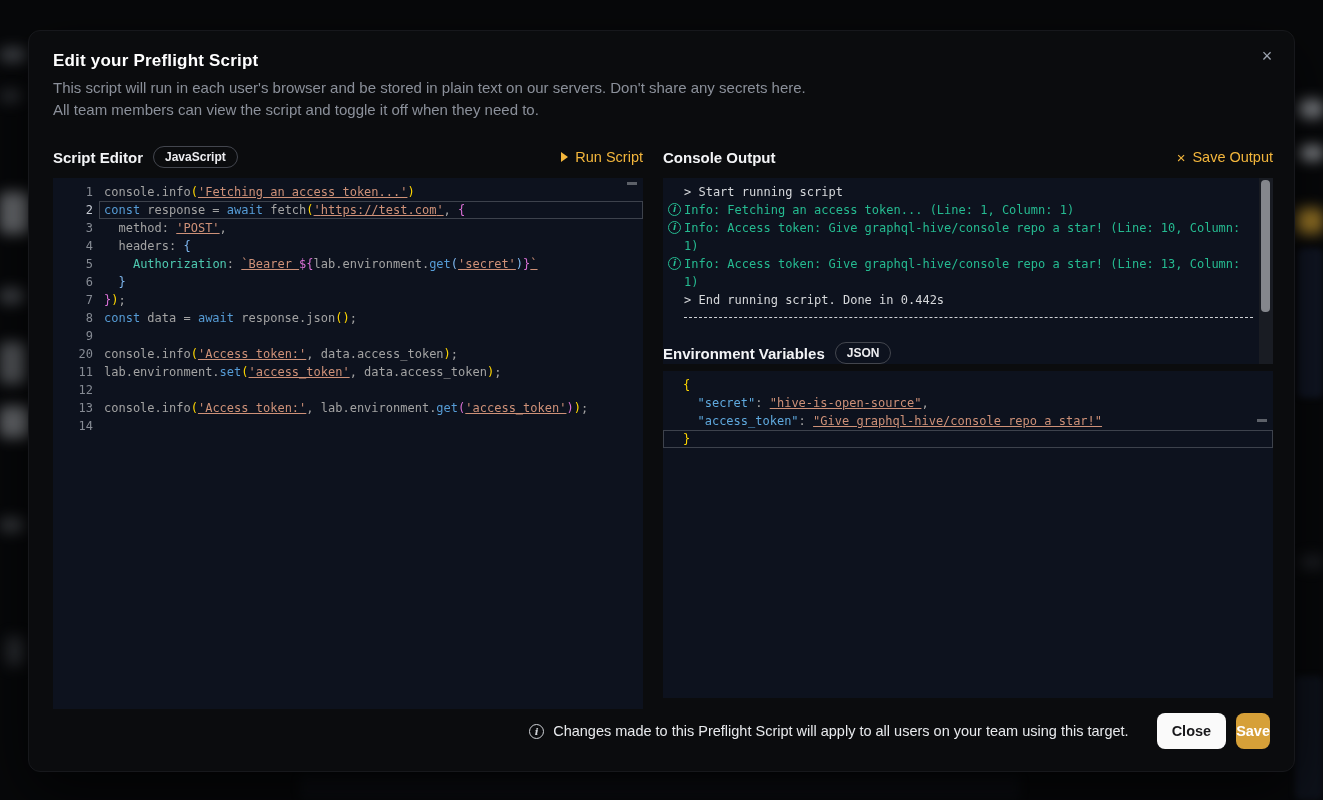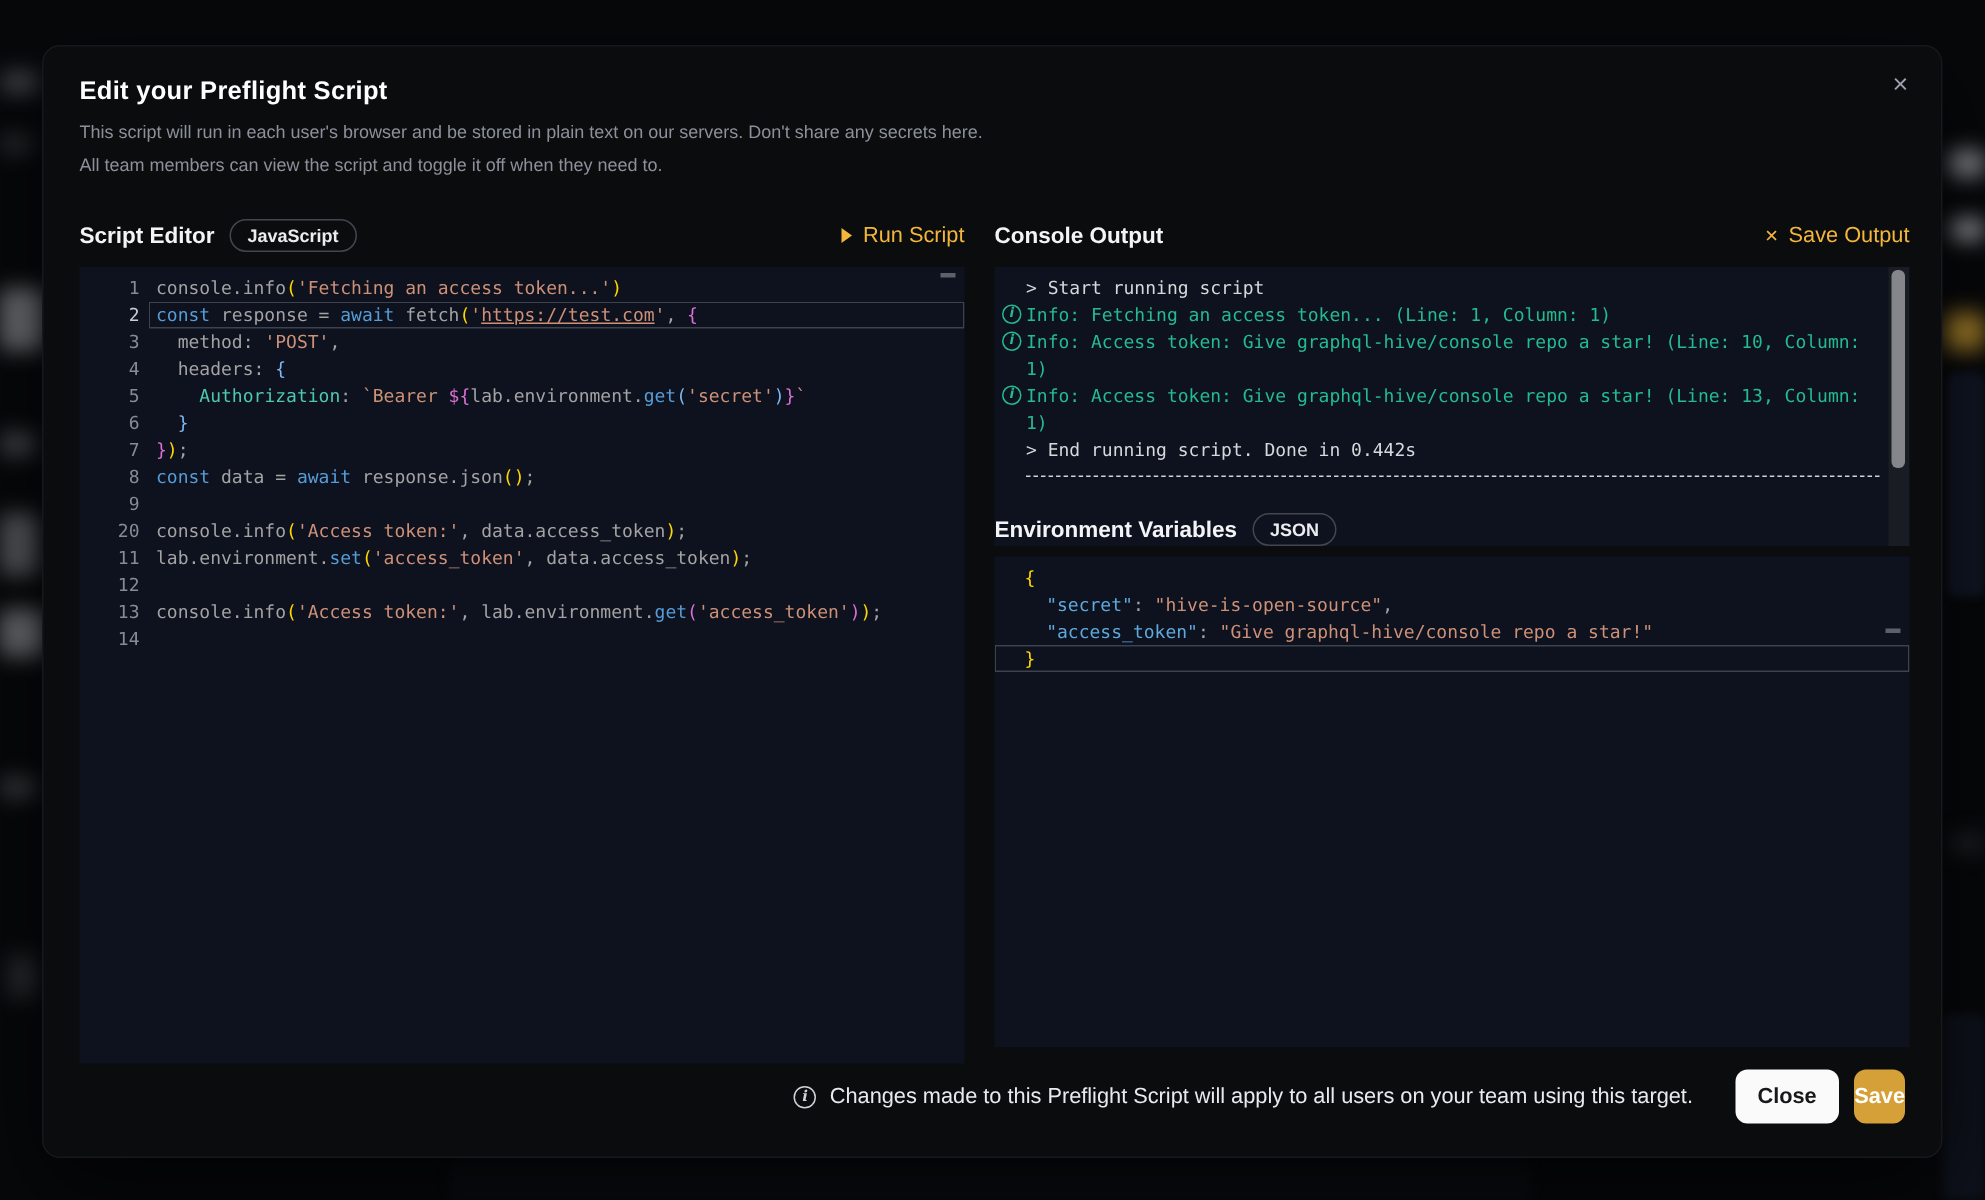--- a/index.html
+++ b/index.html
@@ -7,21 +7,21 @@
     font-family:"Liberation Sans", sans-serif; }
   .backdrop { position:absolute; inset:0; background:#07080a; }
   .bg-blob { position:absolute; filter:blur(7px); border-radius:6px; opacity:.8; }
 
   
   .modal { position:absolute; left:28px; top:30px; width:1267px; height:742px;
     background:#0b0c0e; border-radius:12px; box-shadow:0 20px 60px rgba(0,0,0,.7);
     border:1px solid #17181c; }
   .modal-title { position:absolute; left:24px; top:20px; font-size:17px; font-weight:700;
     color:#ffffff; letter-spacing:.2px; }
-  .modal-desc { position:absolute; left:24px; top:46px; font-size:12px; line-height:22px;
+  .modal-desc { position:absolute; left:24px; top:46px; font-size:15px; line-height:22px;
     color:#8b909a; }
   .close-btn { position:absolute; top:12px; right:14px; width:26px; height:26px;
     color:#9ca3af; font-size:18px; display:flex; align-items:center; justify-content:center;
     cursor:pointer; background:none; border:none; }
 
   
   .sec-head { position:absolute; height:30px; display:flex; align-items:center; }
   .sec-label { font-size:15px; font-weight:700; color:#f3f4f6; }
   .badge { margin-left:10px; font-size:12px; font-weight:700; color:#ededf0;
     border:1px solid #43464e; border-radius:999px; padding:3px 11px; background:transparent; }
@@ -45,21 +45,21 @@
   .code-row { display:flex; height:18px; white-space:pre; }
   .gutter { width:40px; flex:none; text-align:right; color:#868b94; }
   .line-body { flex:1; margin-left:6px; padding-left:5px; white-space:pre; }
   .code-row.active .line-body { box-shadow:inset 0 0 0 1px #3d424c; }
   .code-row.active .gutter { color:#c8ccd4; }
   .env-row { height:18px; padding-left:20px; white-space:pre; }
   .env-row.active { box-shadow:inset 0 0 0 1px #3d424c; }
 
   .tk-d   { color:#a3a3a3; }
   .tk-kw  { color:var(--kw,#569cd6); }
-  .tk-str { color:var(--str,#ce9178); }
+  .tk-str { color:var(--str,#ce9178);text-decoration:underline; }
   .tk-b1  { color:var(--b1,#ffd700); }
   .tk-b2  { color:var(--b2,#da70d6); }
   .tk-b3  { color:var(--b3,#7fb8f0); }
   .tk-teal{ color:var(--teal,#4ec9b0); }
   .tk-key { color:var(--jsonkey,#5fa9de); }
   .tk-link{ color:var(--str,#ce9178); text-decoration:underline; }
 
   .ruler-dash { position:absolute; width:10px; height:3px; background:#5c6068; }
 
   

